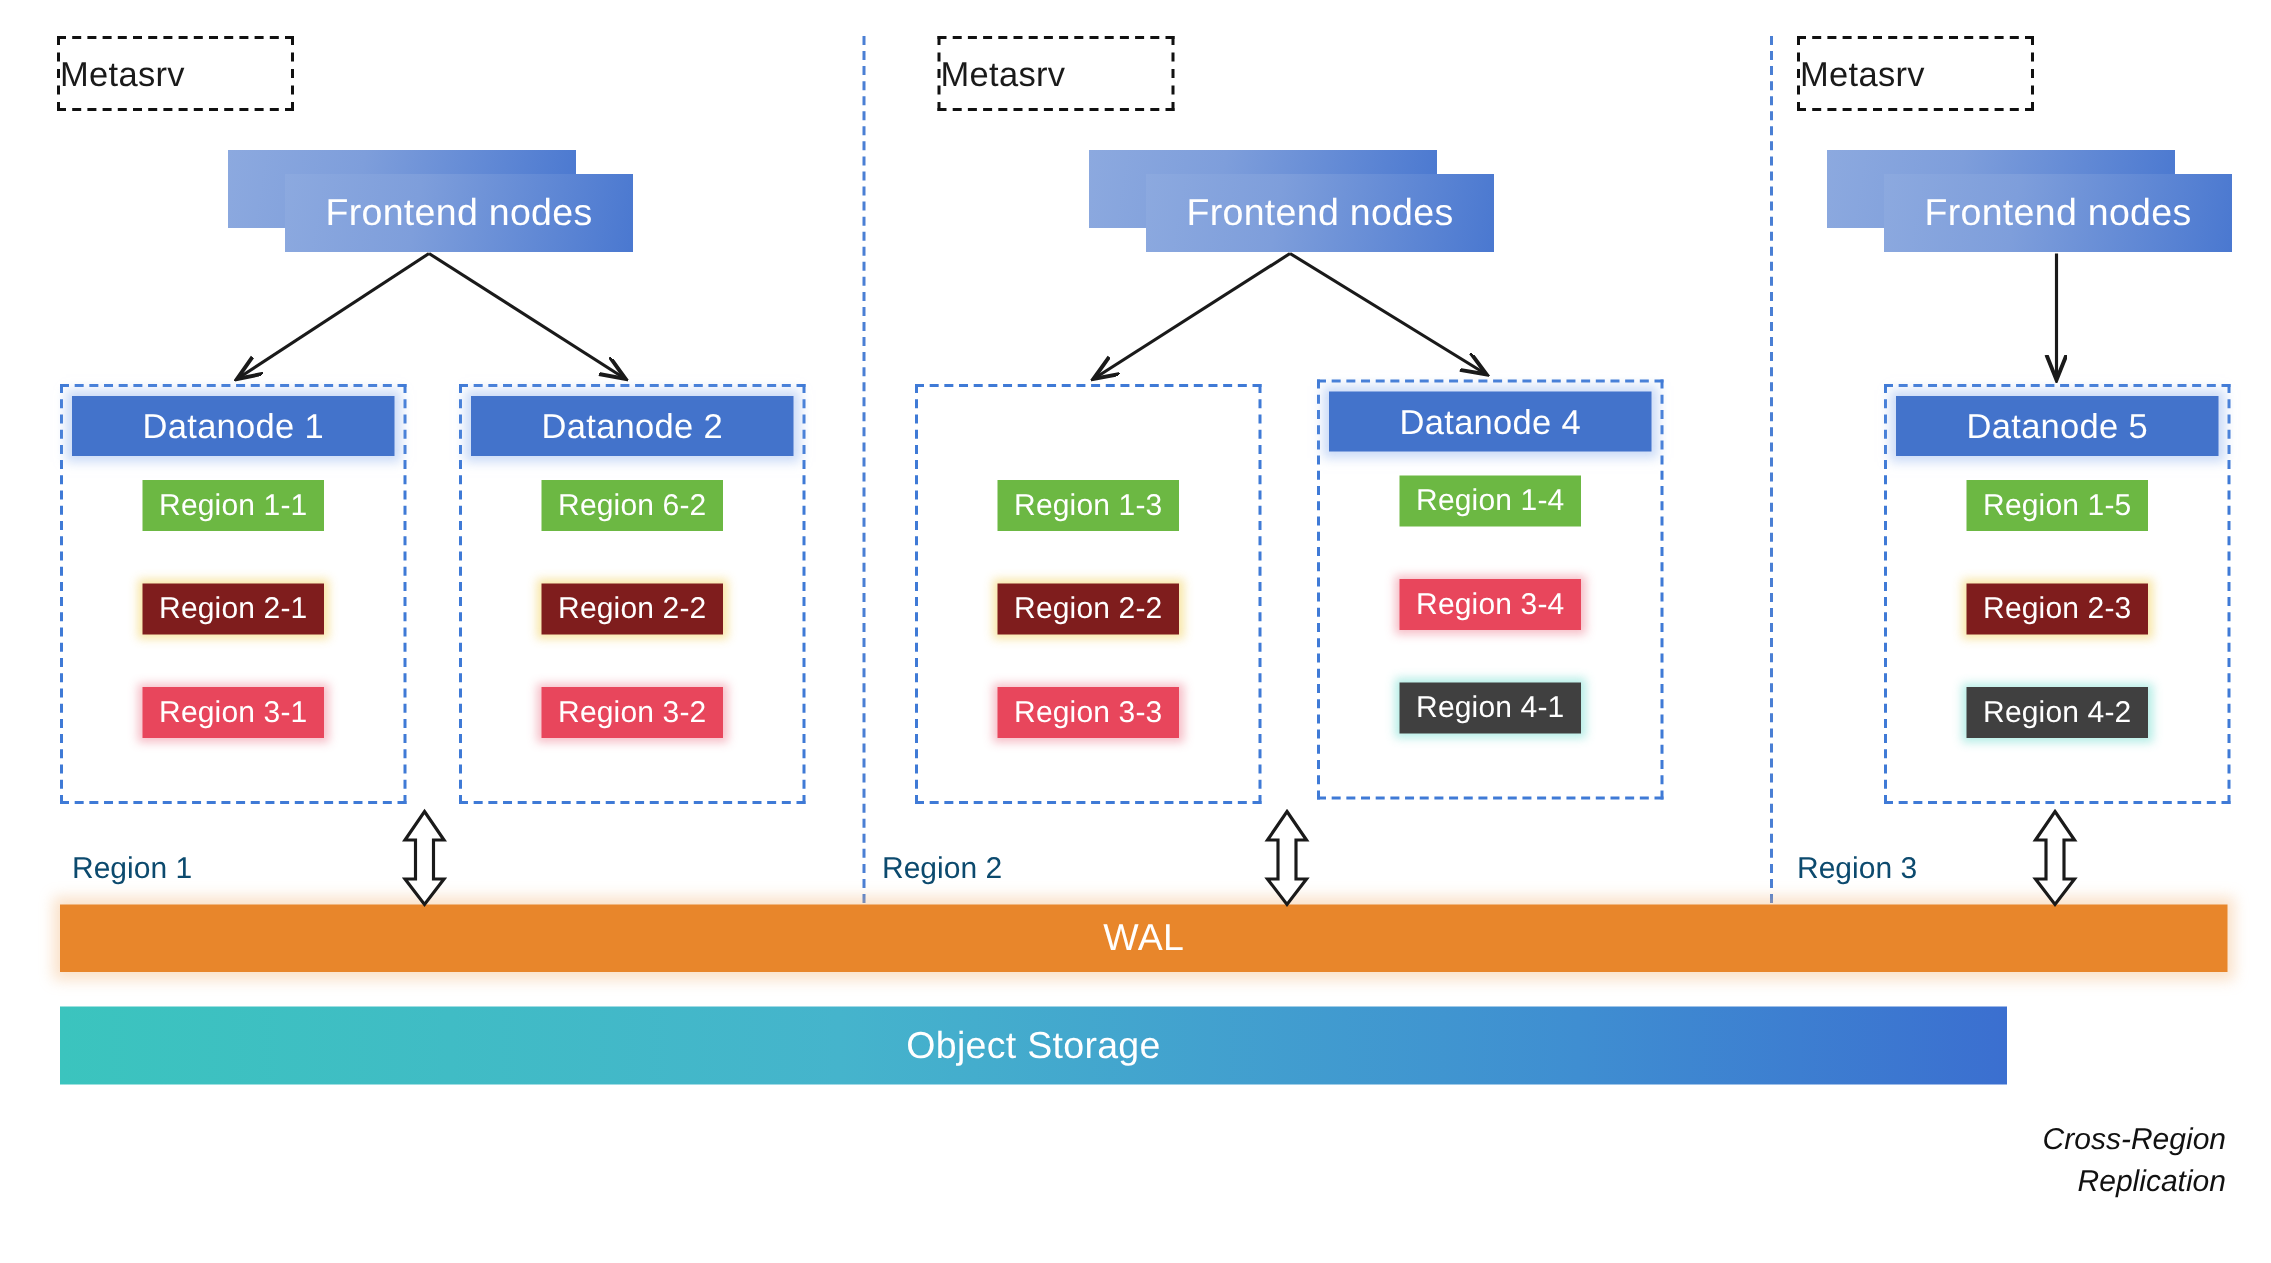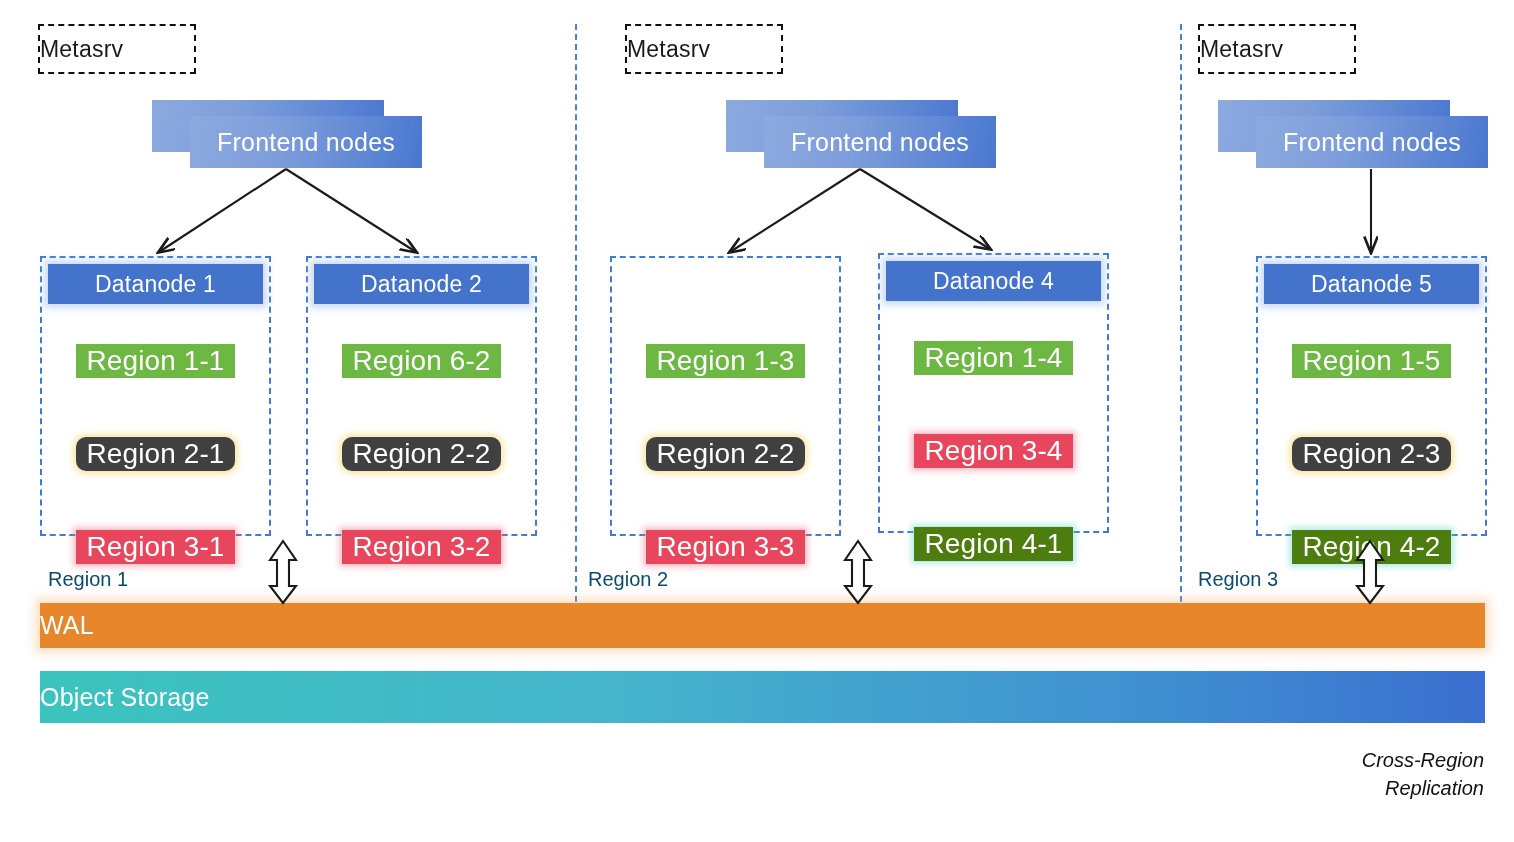--- a/index.html
+++ b/index.html
@@ -86,37 +86,36 @@
     flex-direction: column;
     align-items: center;
   }
   .region-pill {
     height: 34px;
     padding: 0 11px;
     display: flex;
     align-items: center;
     justify-content: center;
     color: #ffffff;
-    font-size: 28px;
+    font-size: 20px;
     letter-spacing: .1px;
     white-space: nowrap;
     margin-bottom: 35px;
-    margin-top: 24px;
   }
   .region-pill.green  { background: #6cb843; }
-  .region-pill.yellow { background: #404040; box-shadow: 0 0 6px 3px rgba(240,200,60,.45); border-radius: 10px; }
+  .region-pill.yellow { background: #7f1d1d; box-shadow: 0 0 6px 3px rgba(240,200,60,.45); }
   .region-pill.red    { background: #e8465c; box-shadow: 0 0 6px 3px rgba(235,110,130,.45); }
-  .region-pill.teal   { background: #4d7c0f; box-shadow: 0 0 6px 3px rgba(90,215,200,.45); }
+  .region-pill.teal   { background: #404040; box-shadow: 0 0 6px 3px rgba(90,215,200,.45); }
 
   
   .bar {
     position: absolute;
     display: flex;
     align-items: center;
-    justify-content: flex-start;
+    justify-content: center;
     color: #ffffff;
     letter-spacing: .2px;
   }
   .bar-wal {
     background: #e8862b;
     box-shadow: 0 0 9px 5px rgba(243,180,120,.40);
     font-size: 25px;
   }
   .bar-object {
     background: linear-gradient(90deg, #3bc4be 0%, #45b4cc 40%, #3f8ed1 78%, #3b6fd0 100%);
@@ -245,21 +244,21 @@
       <div class="region-pill teal">Region 4-2</div>
     </div>
   </div>
 
   <div class="zone-label" style="left:1198px; top:568px;">Region 3</div>
 
   <div class="bar bar-wal" style="left:40px; top:603px; width:1445px; height:45px;">
     <span>WAL</span>
   </div>
 
-  <div class="bar bar-object" style="left:40px; top:671px; width:1445px; height:52px;">
+  <div class="bar bar-object" style="left:40px; top:671px; width:1298px; height:52px;">
     <span>Object Storage</span>
   </div>
 
   <div class="corner-note" style="right:30px; top:746px;">Cross-Region
 Replication</div>
 
   <svg class="overlay" viewBox="0 0 1514 842" xmlns="http://www.w3.org/2000/svg">
     <defs>
       <marker id="ah" markerWidth="9" markerHeight="9" refX="7.4" refY="3.2" orient="auto" markerUnits="strokeWidth">
         <path d="M0,0 L8,3.2 L0,6.4" fill="none" stroke="#1a1a1a" stroke-width="1.25"></path>

